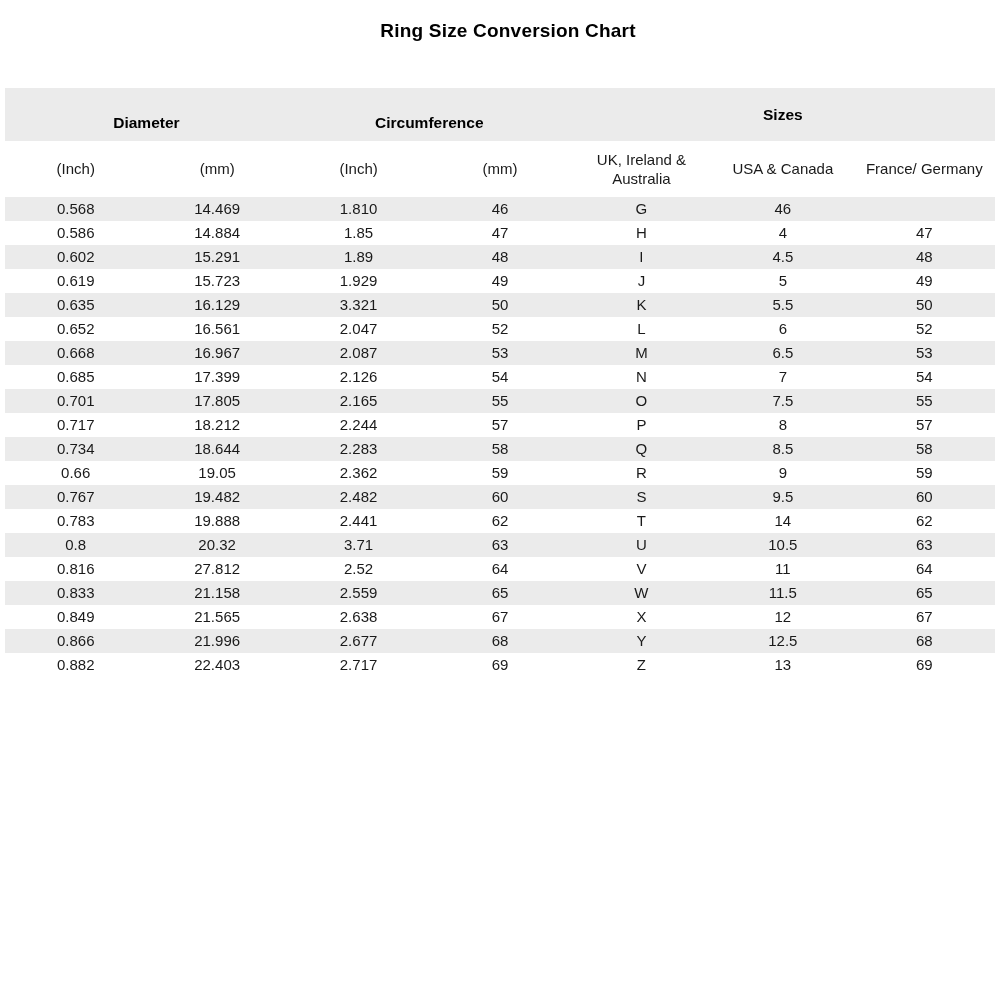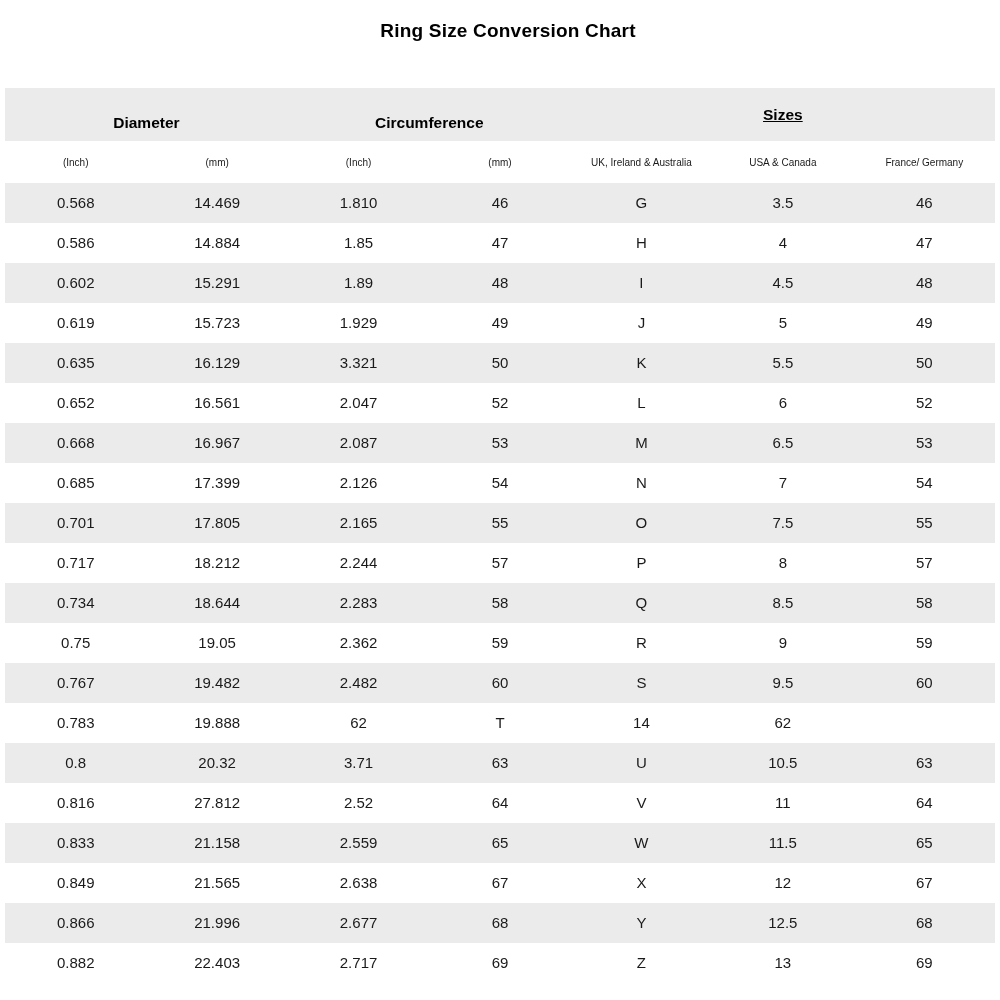--- a/index.html
+++ b/index.html
@@ -36,36 +36,36 @@
     font-size: 15.5px;
     color: #000000;
   }
   .gcell {
     display: flex;
     align-items: center;
     justify-content: center;
     text-align: center;
   }
   .span2 { grid-column: span 2; margin-top: 16px; }
-  .span3 { grid-column: span 3; text-decoration: underline; }
+  .span3 { grid-column: span 3; }
   .sub-row {
     background: #ffffff;
-    height: 42px;
-    font-size: 10px;
+    height: 56px;
+    font-size: 15px;
   }
   .cell {
     display: flex;
     align-items: center;
     justify-content: center;
     text-align: center;
     padding: 0 4px;
     line-height: 1.3;
   }
   .data-row {
-    height: 40px;
+    height: 24px;
     font-size: 15px;
   }
   .data-row:nth-child(odd) {
     background: #ebebeb;
   }
 </style>
 </head>
 <body>
 
 <h1 class="page-title">Ring Size Conversion Chart</h1>
@@ -88,21 +88,20 @@
     <div class="cell">France/ Germany</div>
   </div>
 
   <div id="table-body">
       <div class="data-row">
         <div class="cell">0.568</div>
         <div class="cell">14.469</div>
         <div class="cell">1.810</div>
         <div class="cell">46</div>
         <div class="cell">G</div>
-        <div class="cell">3.5</div>
         <div class="cell">46</div>
       </div>
       <div class="data-row">
         <div class="cell">0.586</div>
         <div class="cell">14.884</div>
         <div class="cell">1.85</div>
         <div class="cell">47</div>
         <div class="cell">H</div>
         <div class="cell">4</div>
         <div class="cell">47</div>
@@ -182,40 +181,41 @@
       <div class="data-row">
         <div class="cell">0.734</div>
         <div class="cell">18.644</div>
         <div class="cell">2.283</div>
         <div class="cell">58</div>
         <div class="cell">Q</div>
         <div class="cell">8.5</div>
         <div class="cell">58</div>
       </div>
       <div class="data-row">
-        <div class="cell">0.75</div>
+        <div class="cell">0.66</div>
         <div class="cell">19.05</div>
         <div class="cell">2.362</div>
         <div class="cell">59</div>
         <div class="cell">R</div>
         <div class="cell">9</div>
         <div class="cell">59</div>
       </div>
       <div class="data-row">
         <div class="cell">0.767</div>
         <div class="cell">19.482</div>
         <div class="cell">2.482</div>
         <div class="cell">60</div>
         <div class="cell">S</div>
         <div class="cell">9.5</div>
         <div class="cell">60</div>
       </div>
       <div class="data-row">
         <div class="cell">0.783</div>
         <div class="cell">19.888</div>
+        <div class="cell">2.441</div>
         <div class="cell">62</div>
         <div class="cell">T</div>
         <div class="cell">14</div>
         <div class="cell">62</div>
       </div>
       <div class="data-row">
         <div class="cell">0.8</div>
         <div class="cell">20.32</div>
         <div class="cell">3.71</div>
         <div class="cell">63</div>

